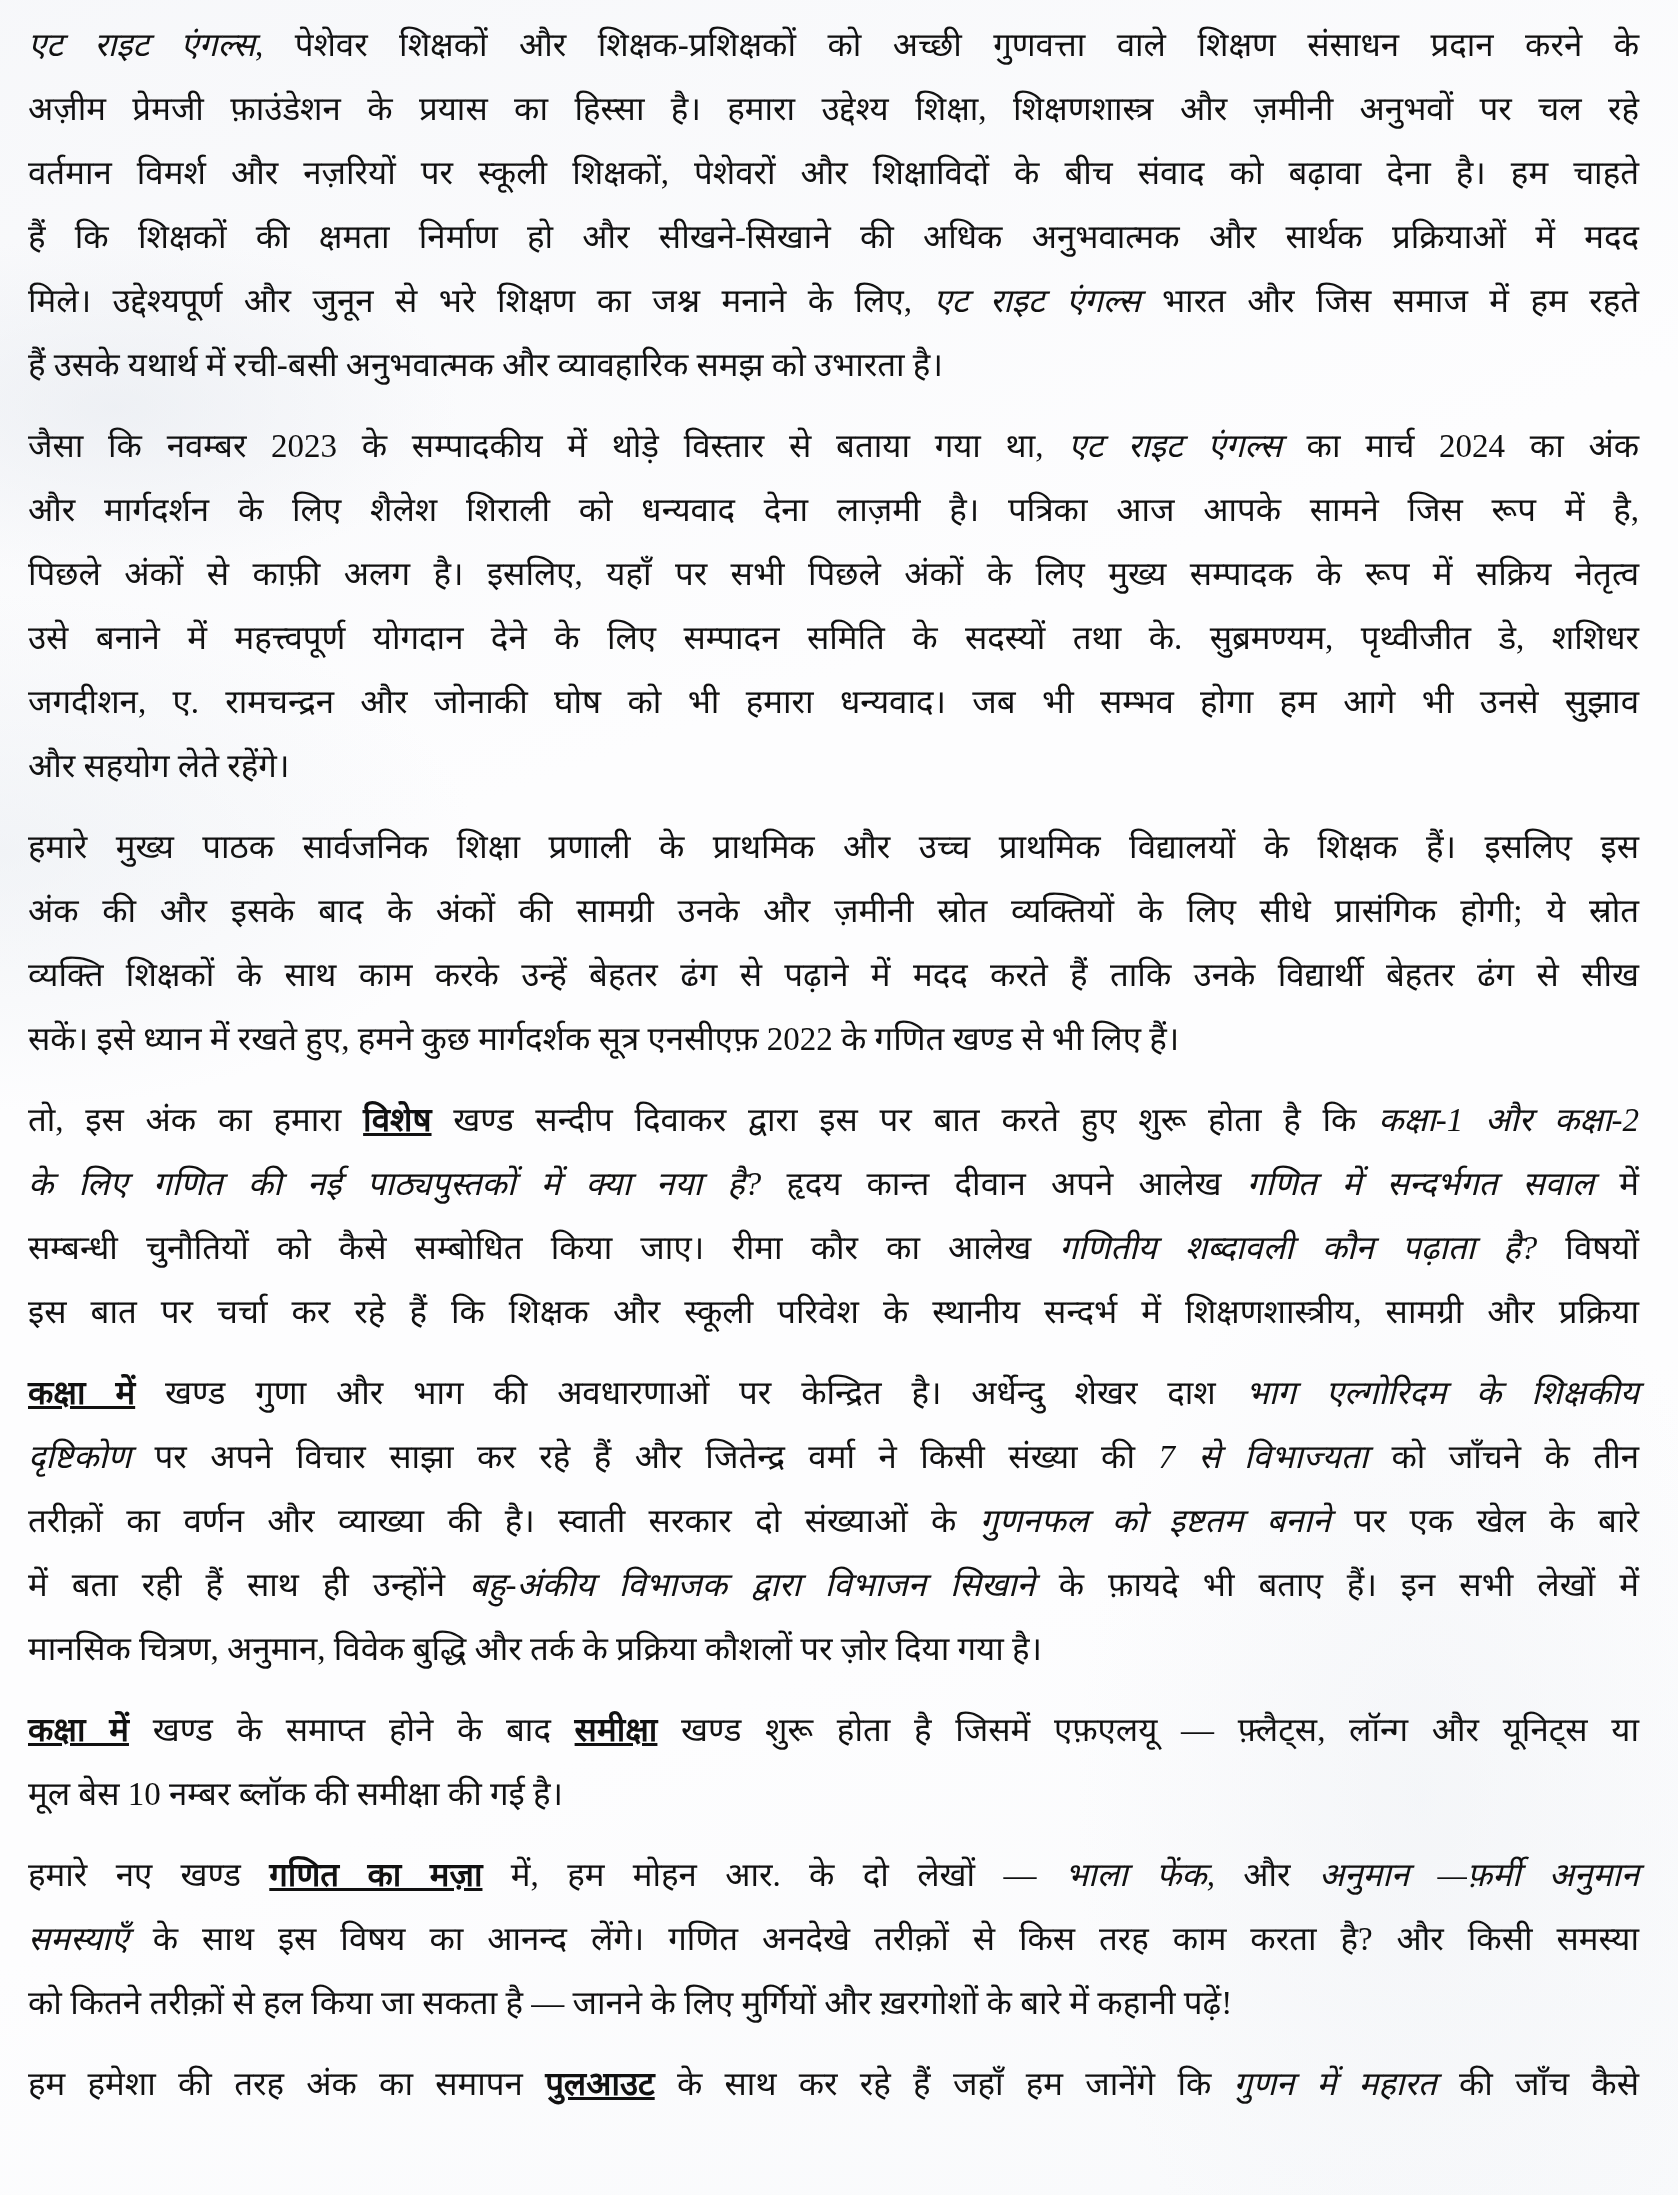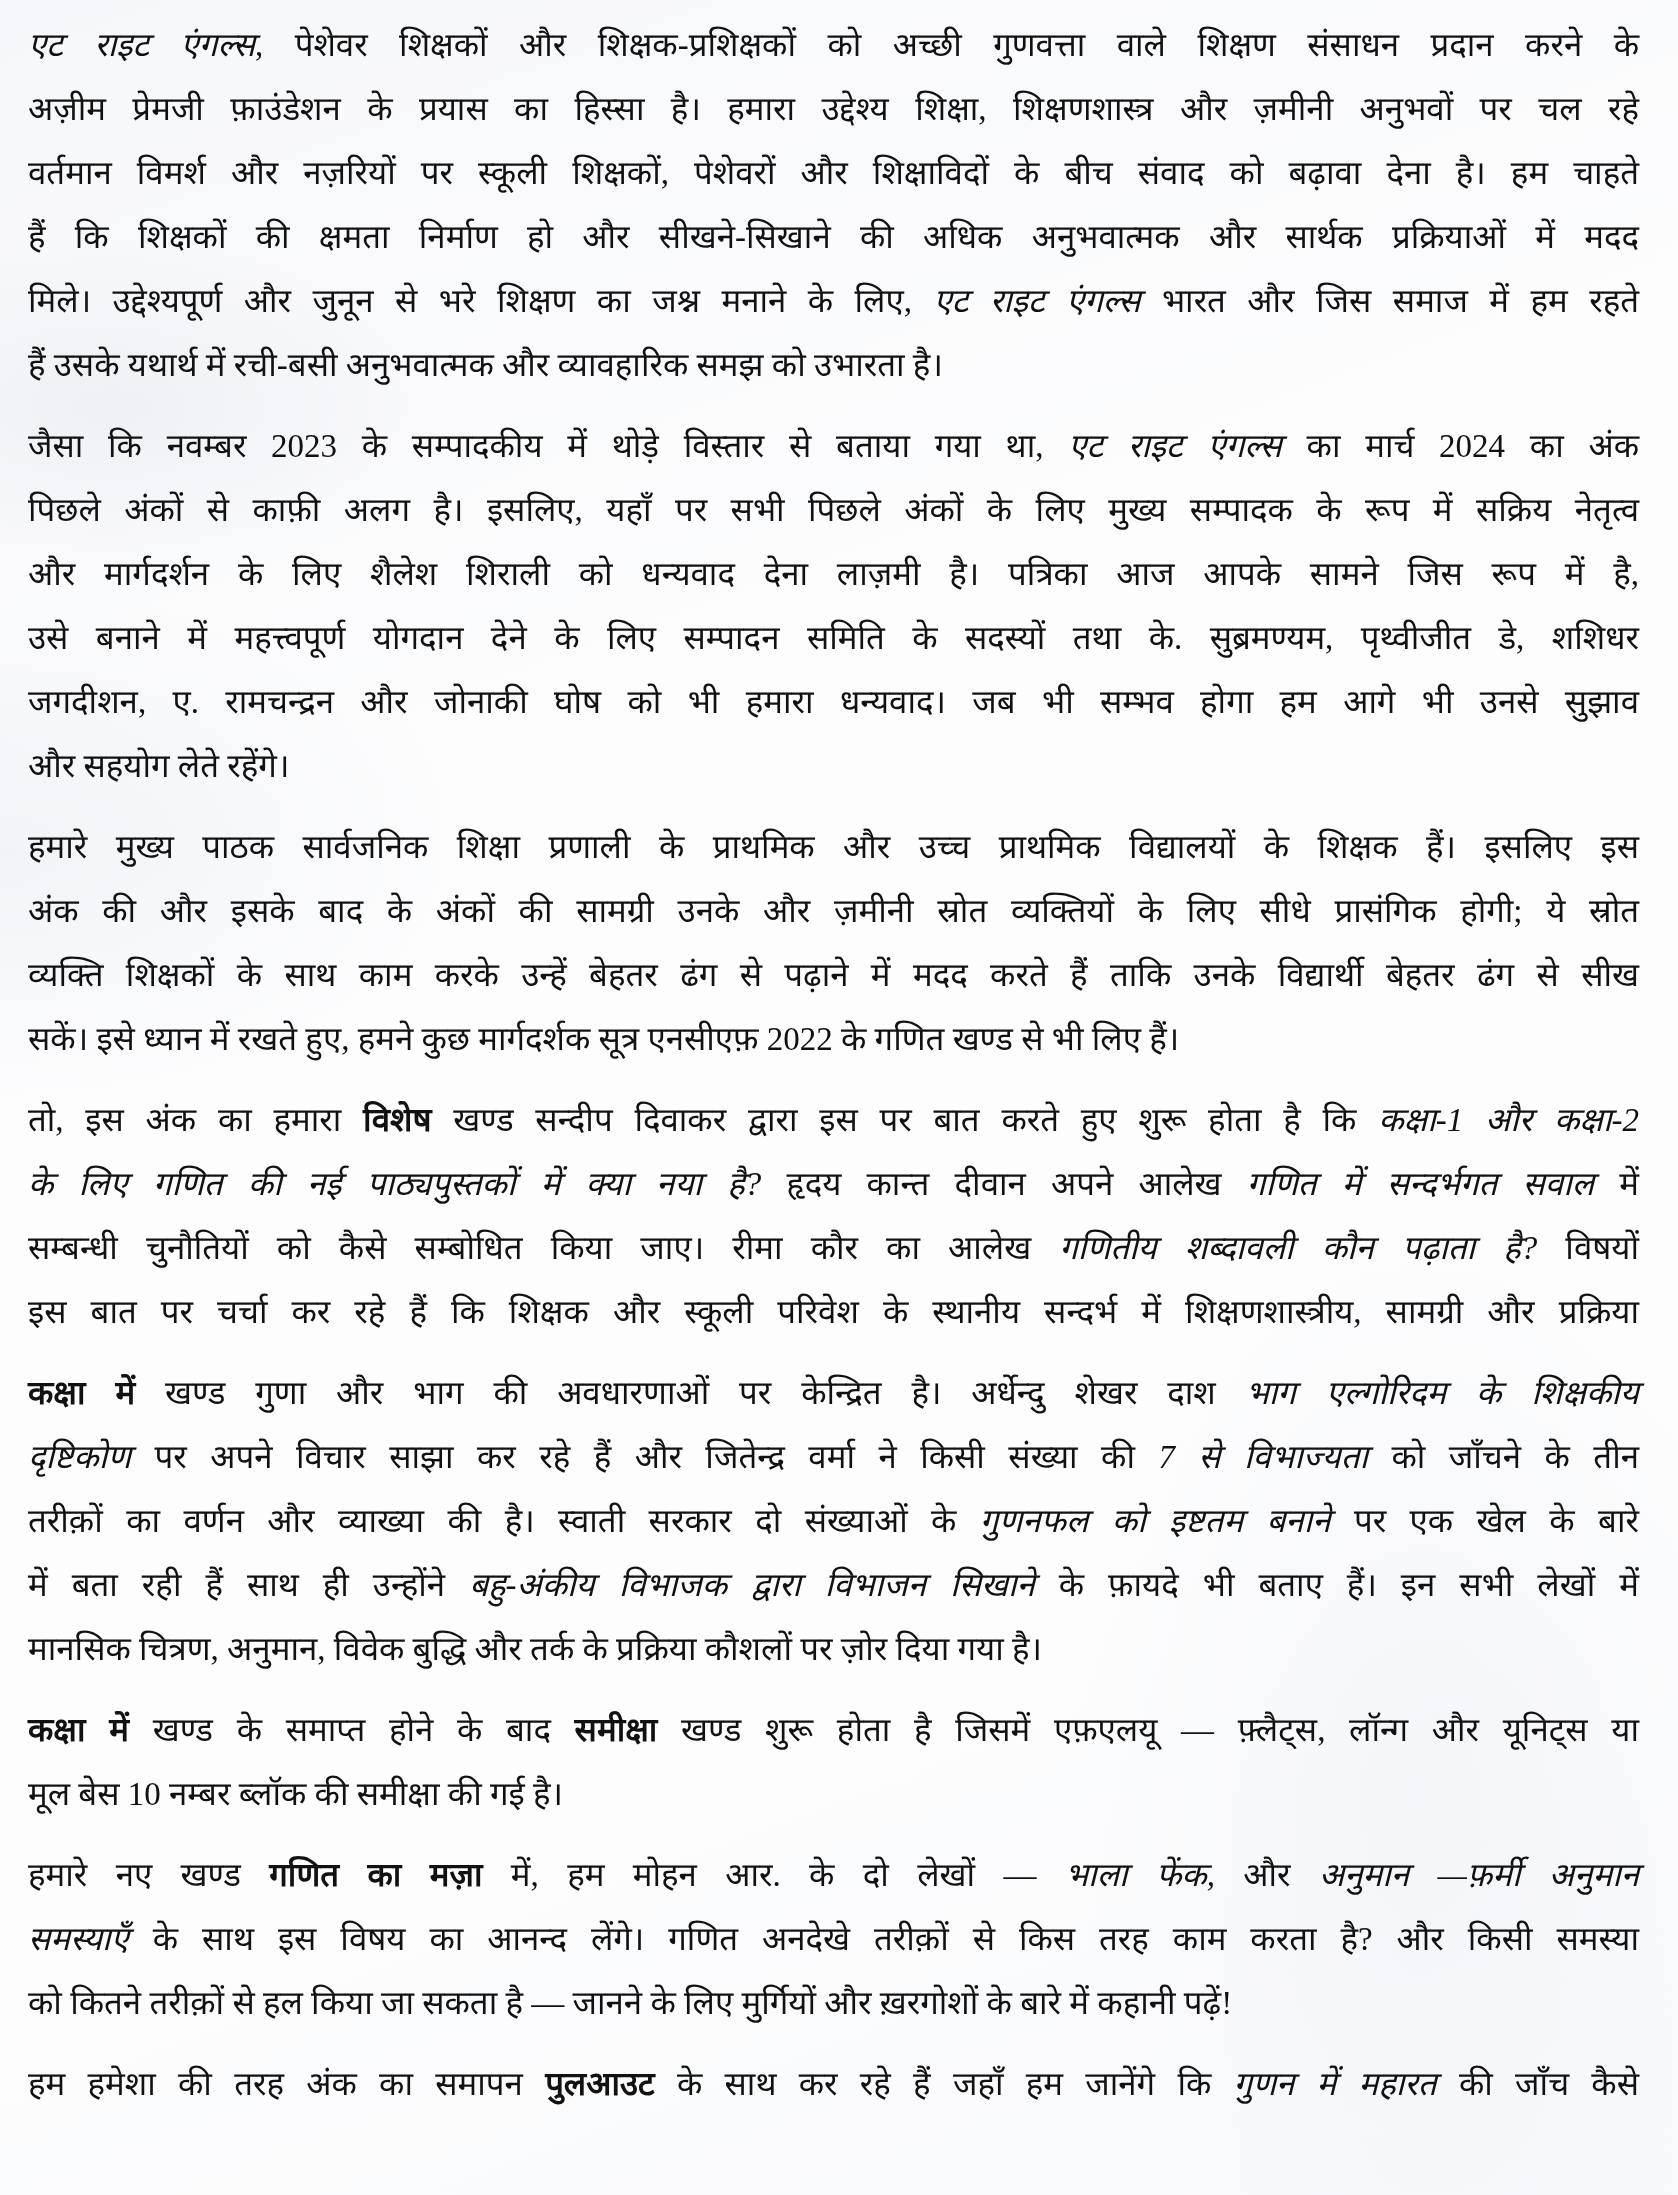--- a/index.html
+++ b/index.html
@@ -40,42 +40,42 @@
       display: block;
       text-align: justify;
       text-align-last: justify;
       height: 64px;
       white-space: normal;
     }
     .ln.last {
       text-align-last: left;
     }
     .seg.i { font-style: italic; }
-    .seg.b { font-weight: 700; }
+    .seg.b { font-weight: 700; text-decoration: underline; }
   </style>
 </head>
 <body>
 
 <div class="bg-swoosh"></div>
 
 <main class="article">
 
   <p class="para">
     <span class="ln"><span class="seg i">एट राइट एंगल्स</span><span class="seg">, पेशेवर शिक्षकों और शिक्षक-प्रशिक्षकों को अच्छी गुणवत्ता वाले शिक्षण संसाधन प्रदान करने के</span></span>
     <span class="ln"><span class="seg">अज़ीम प्रेमजी फ़ाउंडेशन के प्रयास का हिस्सा है। हमारा उद्देश्य शिक्षा, शिक्षणशास्त्र और ज़मीनी अनुभवों पर चल रहे</span></span>
     <span class="ln"><span class="seg">वर्तमान विमर्श और नज़रियों पर स्कूली शिक्षकों, पेशेवरों और शिक्षाविदों के बीच संवाद को बढ़ावा देना है। हम चाहते</span></span>
     <span class="ln"><span class="seg">हैं कि शिक्षकों की क्षमता निर्माण हो और सीखने-सिखाने की अधिक अनुभवात्मक और सार्थक प्रक्रियाओं में मदद</span></span>
     <span class="ln"><span class="seg">मिले। उद्देश्यपूर्ण और जुनून से भरे शिक्षण का जश्न मनाने के लिए, </span><span class="seg i">एट राइट एंगल्स</span><span class="seg"> भारत और जिस समाज में हम रहते</span></span>
     <span class="ln last"><span class="seg">हैं उसके यथार्थ में रची-बसी अनुभवात्मक और व्यावहारिक समझ को उभारता है।</span></span>
   </p>
 
   <p class="para">
     <span class="ln"><span class="seg">जैसा कि नवम्बर 2023 के सम्पादकीय में थोड़े विस्तार से बताया गया था, </span><span class="seg i">एट राइट एंगल्स</span><span class="seg"> का मार्च 2024 का अंक</span></span>
+    <span class="ln"><span class="seg">और मार्गदर्शन के लिए शैलेश शिराली को धन्यवाद देना लाज़मी है। पत्रिका आज आपके सामने जिस रूप में है,</span></span>
     <span class="ln"><span class="seg">पिछले अंकों से काफ़ी अलग है। इसलिए, यहाँ पर सभी पिछले अंकों के लिए मुख्य सम्पादक के रूप में सक्रिय नेतृत्व</span></span>
-    <span class="ln"><span class="seg">और मार्गदर्शन के लिए शैलेश शिराली को धन्यवाद देना लाज़मी है। पत्रिका आज आपके सामने जिस रूप में है,</span></span>
     <span class="ln"><span class="seg">उसे बनाने में महत्त्वपूर्ण योगदान देने के लिए सम्पादन समिति के सदस्यों तथा के. सुब्रमण्यम, पृथ्वीजीत डे, शशिधर</span></span>
     <span class="ln"><span class="seg">जगदीशन, ए. रामचन्द्रन और जोनाकी घोष को भी हमारा धन्यवाद। जब भी सम्भव होगा हम आगे भी उनसे सुझाव</span></span>
     <span class="ln last"><span class="seg">और सहयोग लेते रहेंगे।</span></span>
   </p>
 
   <p class="para">
     <span class="ln"><span class="seg">हमारे मुख्य पाठक सार्वजनिक शिक्षा प्रणाली के प्राथमिक और उच्च प्राथमिक विद्यालयों के शिक्षक हैं। इसलिए इस</span></span>
     <span class="ln"><span class="seg">अंक की  और इसके बाद के अंकों की सामग्री उनके और ज़मीनी स्रोत व्यक्तियों के लिए सीधे प्रासंगिक होगी; ये स्रोत</span></span>
     <span class="ln"><span class="seg">व्यक्ति शिक्षकों के साथ काम करके उन्हें बेहतर ढंग से पढ़ाने में मदद करते हैं ताकि उनके विद्यार्थी बेहतर ढंग से सीख</span></span>
     <span class="ln last"><span class="seg">सकें। इसे ध्यान में रखते हुए, हमने कुछ मार्गदर्शक सूत्र एनसीएफ़ 2022 के गणित खण्ड से भी लिए हैं।</span></span>

